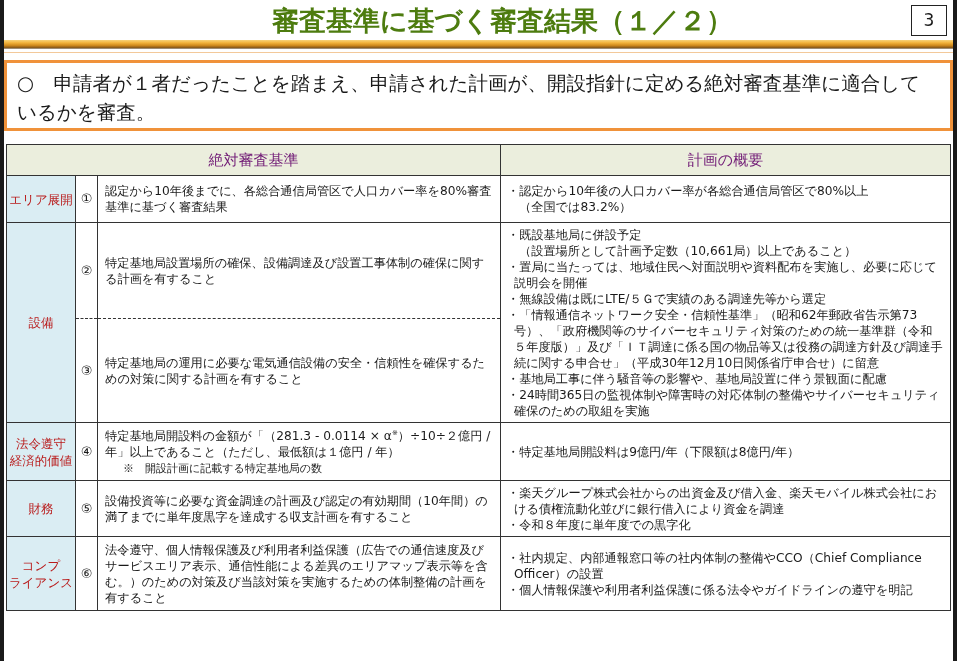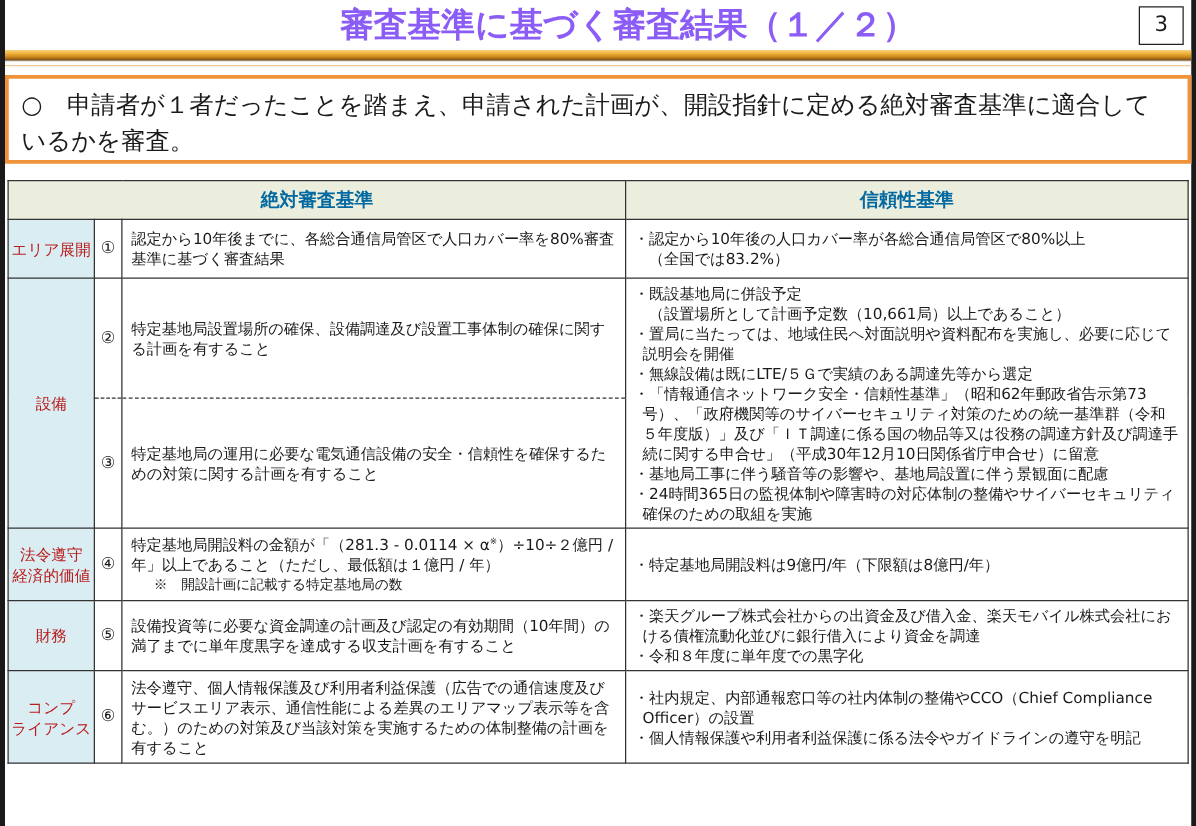--- a/index.html
+++ b/index.html
@@ -7,21 +7,21 @@
     width: 957px; height: 661px; overflow: hidden; position: relative;
     background: #ffffff;
     font-family: "DejaVu Sans", "Liberation Sans", sans-serif;
     color: #1a1a1a;
   }
   .frame-left { position: absolute; left: 0; top: 0; width: 4px; height: 661px; background: #1a1a1a; }
   .frame-right { position: absolute; right: 0; top: 0; width: 4px; height: 661px; background: #1a1a1a; }
   .title {
     position: absolute; left: 0; right: 0; top: 2px; height: 38px;
     text-align: center; font-size: 27px; font-weight: bold; line-height: 38px;
-    letter-spacing: 0px; color: #8b5cf6; padding-left: 48px;
+    letter-spacing: 0px; color: #4d7c0f; padding-left: 48px;
   }
   .page-num {
     position: absolute; left: 911px; top: 5px; width: 34px; height: 29px;
     border: 1px solid #222; text-align: center; line-height: 29px;
     font-size: 17px; background: #fff;
   }
   .gold-bar {
     position: absolute; left: 4px; right: 4px; top: 40px; height: 9px;
     background: linear-gradient(to bottom, #f7d27a 0%, #f2b33d 30%, #d08a1c 60%, #8a5a1a 85%, #a8a8a8 100%);
   }
@@ -36,22 +36,22 @@
   }
   table.review {
     position: absolute; left: 6px; top: 144px; width: 944px;
     border-collapse: collapse; table-layout: fixed;
     font-size: 12.2px; line-height: 16px;
   }
   table.review td, table.review th {
     border: 1px solid #333; vertical-align: middle; padding: 0;
   }
   table.review th {
-    background: #ebeedd; font-weight: bold; font-size: 15px; height: 30px;
-    color: #0369a1;
+    background: #ebeedd; font-weight: normal; font-size: 15px; height: 30px;
+    color: #701a75;
   }
   td.cat {
     background: #daedf3; color: #b91c1c; text-align: center; font-size: 12.5px;
     line-height: 17px;
   }
   td.num { text-align: center; font-size: 13px; }
   td.crit { padding: 0 8px 0 7px !important; }
   td.summ { padding: 0 6px 0 6px !important; }
   .bullet-line { display: block; }
   .indent { display: block; padding-left: 12px; }
@@ -78,21 +78,21 @@
 <table class="review">
   <colgroup>
     <col style="width:69px">
     <col style="width:22px">
     <col style="width:403px">
     <col style="width:450px">
   </colgroup>
   <tbody>
       <tr>
     <th colspan="3">絶対審査基準</th>
-    <th>信頼性基準</th>
+    <th>計画の概要</th>
   </tr>
 
   <tr style="height:47px">
     <td class="cat">エリア展開</td>
     <td class="num">①</td>
     <td class="crit">認定から10年後までに、各総合通信局管区で人口カバー率を80%審査基準に基づく審査結果</td>
     <td class="summ">
       <span class="bullet-line">・認定から10年後の人口カバー率が各総合通信局管区で80%以上</span>
       <span class="indent">（全国では83.2%）</span>
     </td>

